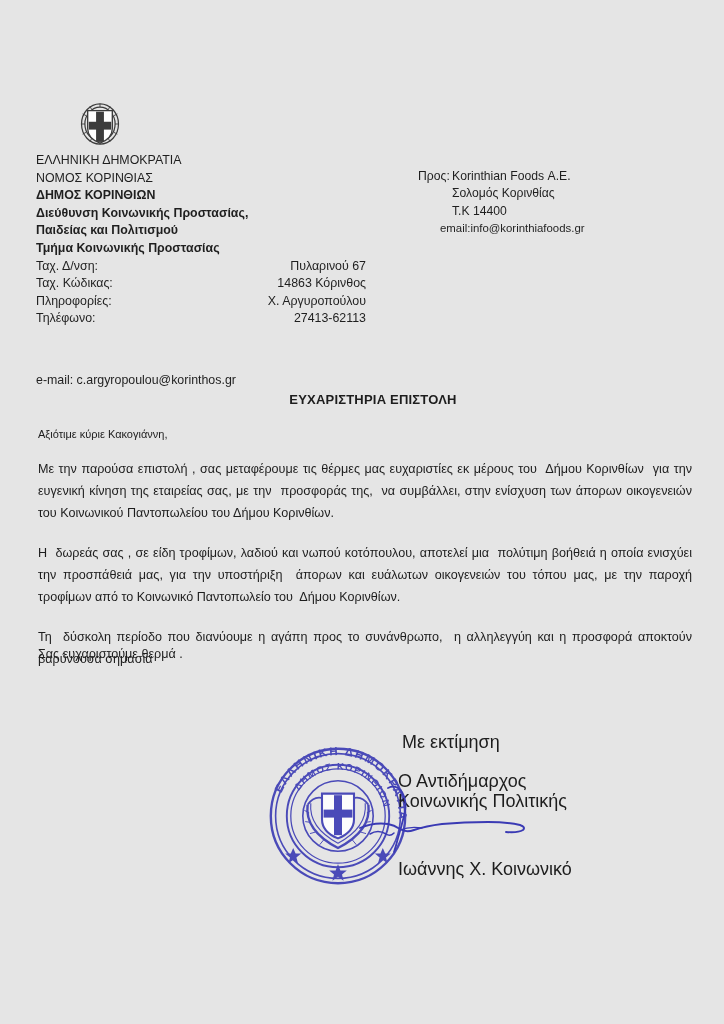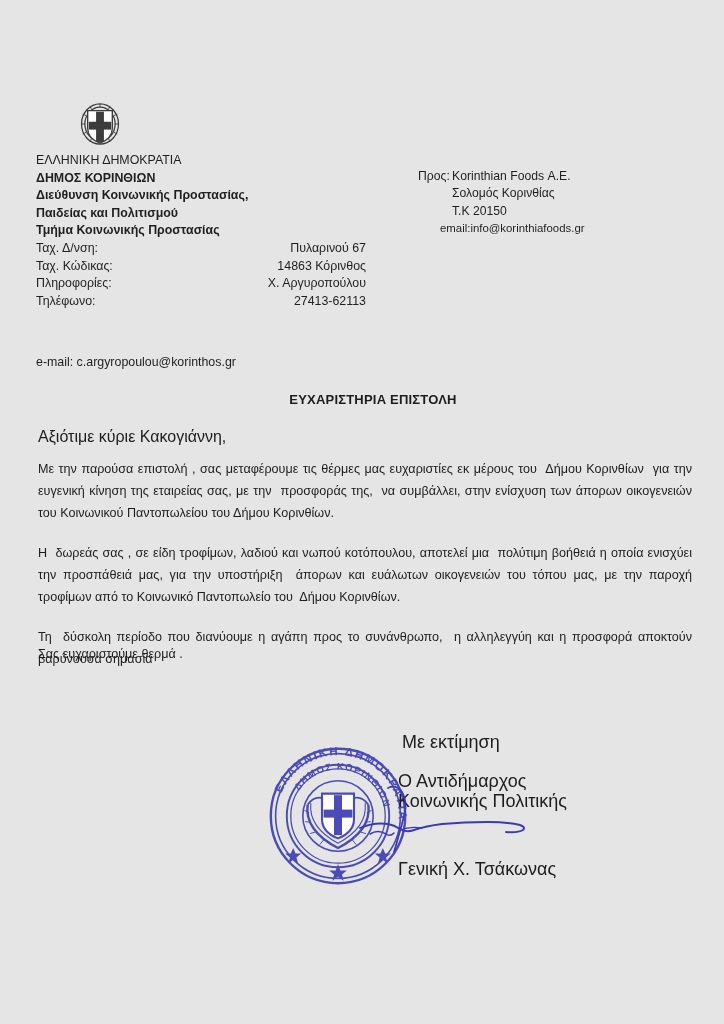--- a/index.html
+++ b/index.html
@@ -81,21 +81,21 @@
     font-weight: bold;
     letter-spacing: 0.2px;
     padding-left: 22px;
   }
 
   
   .salutation {
     position: absolute;
     left: 38px;
     top: 428px;
-    font-size: 16px;
+    font-size: 11px;
   }
 
   .body-copy {
     position: absolute;
     left: 38px;
     top: 458px;
     width: 654px;
     font-size: 12.6px;
     line-height: 22px;
     text-align: justify;
@@ -183,20 +183,21 @@
 
       <g fill="#3c3c3c">
         <rect x="43" y="28" width="14" height="54"></rect>
         <rect x="30" y="46" width="40" height="14"></rect>
       </g>
     </svg>
   </div>
 
   <div class="letterhead">
     <div class="lh-line">ΕΛΛΗΝΙΚΗ ΔΗΜΟΚΡΑΤΙΑ</div>
+    <div class="lh-line">ΝΟΜΟΣ ΚΟΡΙΝΘΙΑΣ</div>
     <div class="lh-line bold">ΔΗΜΟΣ ΚΟΡΙΝΘΙΩΝ</div>
     <div class="lh-line bold">Διεύθυνση Κοινωνικής Προστασίας,</div>
     <div class="lh-line bold">Παιδείας και Πολιτισμού</div>
     <div class="lh-line bold">Τμήμα Κοινωνικής Προστασίας</div>
 
     <div class="lh-row">
       <span class="lbl">Ταχ. Δ/νση:</span>
       <span class="val">Πυλαρινού 67</span>
     </div>
     <div class="lh-row">
@@ -213,21 +214,21 @@
     </div>
     <div class="lh-email">e-mail: c.argyropoulou@korinthos.gr</div>
   </div>
 
   <div class="recipient">
     <div class="rc-row">
       <span class="rc-lbl">Προς:</span>
       <span>Korinthian Foods Α.Ε.</span>
     </div>
     <div class="rc-indent">Σολομός Κορινθίας</div>
-    <div class="rc-indent">Τ.Κ 20150</div>
+    <div class="rc-indent">Τ.Κ 14400</div>
     <div class="rc-email">email:info@korinthiafoods.gr</div>
   </div>
 
   <div class="doc-title">ΕΥΧΑΡΙΣΤΗΡΙΑ ΕΠΙΣΤΟΛΗ</div>
 
   <div class="salutation">Αξιότιμε κύριε Κακογιάννη,</div>
 
   <div class="body-copy">
     <p>Με την παρούσα επιστολή , σας μεταφέρουμε τις θέρμες μας ευχαριστίες εκ μέρους του  Δήμου Κορινθίων  για την  ευγενική κίνηση της εταιρείας σας, με την  προσφοράς της,  να συμβάλλει, στην ενίσχυση των άπορων οικογενειών του Κοινωνικού Παντοπωλείου του Δήμου Κορινθίων.</p>
     <p>Η  δωρεάς σας , σε είδη τροφίμων, λαδιού και νωπού κοτόπουλου, αποτελεί μια  πολύτιμη βοήθειά η οποία ενισχύει την προσπάθειά μας, για την υποστήριξη  άπορων και ευάλωτων οικογενειών του τόπου μας, με την παροχή τροφίμων από το Κοινωνικό Παντοπωλείο του  Δήμου Κορινθίων.</p>
@@ -286,21 +287,21 @@
         <rect x="95" y="74" width="10" height="50"></rect>
         <rect x="82" y="92" width="36" height="10"></rect>
       </g>
     </svg>
   </div>
 
   <div class="sign-block">
     <div class="sign-regards">Με εκτίμηση</div>
     <div class="sign-title-1">Ο Αντιδήμαρχος</div>
     <div class="sign-title-2">Κοινωνικής Πολιτικής</div>
-    <div class="sign-name">Γενική Χ. Τσάκωνας</div>
+    <div class="sign-name">Ιωάννης Χ. Κοινωνικό</div>
   </div>
 
   <div class="signature-stroke">
     <svg viewBox="0 0 215 75" xmlns="http://www.w3.org/2000/svg">
       <g fill="none" stroke="#3a3ab4" stroke-linecap="round" stroke-linejoin="round">
         <path d="M58 6 Q66 2 72 10 Q78 20 74 34 Q71 46 68 56 Q66 64 64 70" stroke-width="1.8"></path>
         <path d="M30 46 Q44 40 58 42 Q64 43 70 47 Q76 51 84 48 Q96 44 112 42
                  Q134 40 158 40 Q176 40 190 43 Q196 45 193 48 Q188 51 176 50" stroke-width="1.9"></path>
         <path d="M40 52 Q48 47 56 52 Q60 55 64 51" stroke-width="1.5"></path>
         <path d="M70 48 Q80 44 92 46" stroke-width="1.3"></path>

